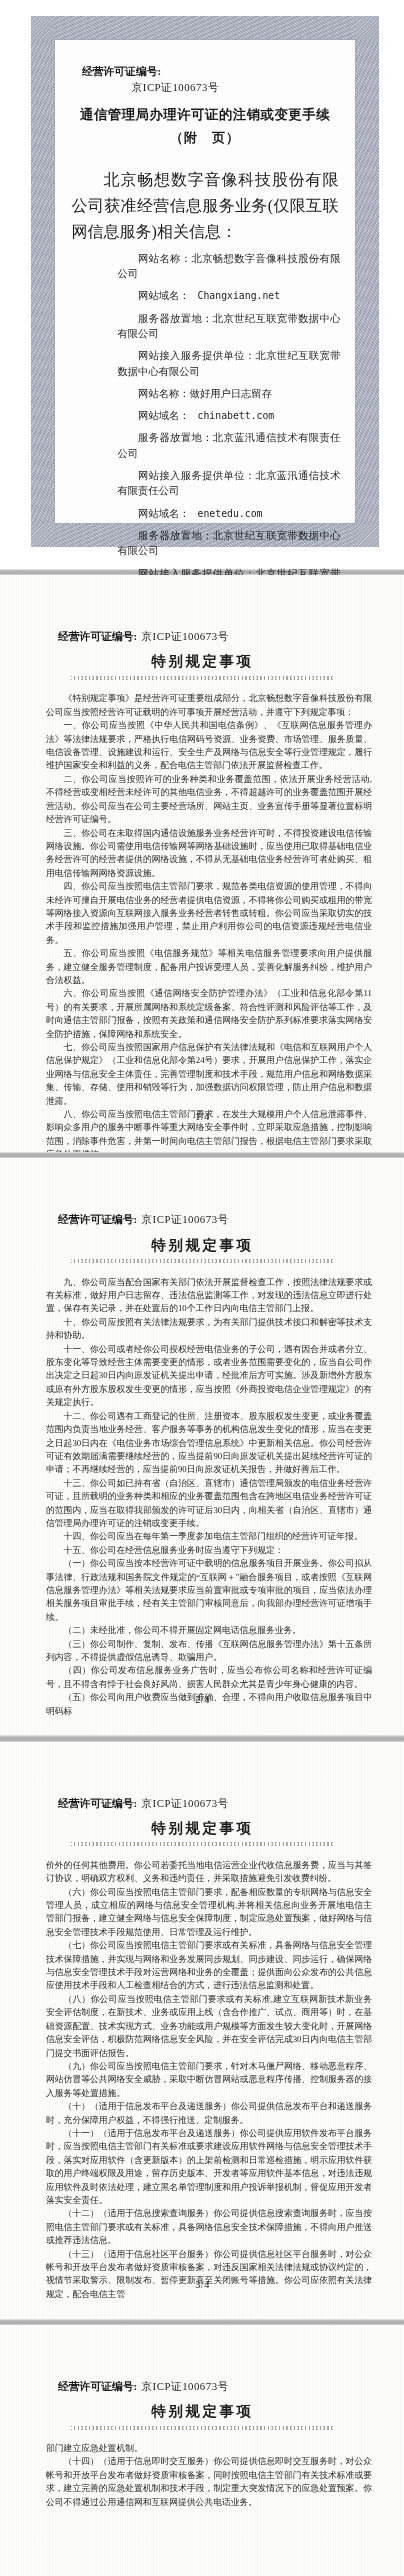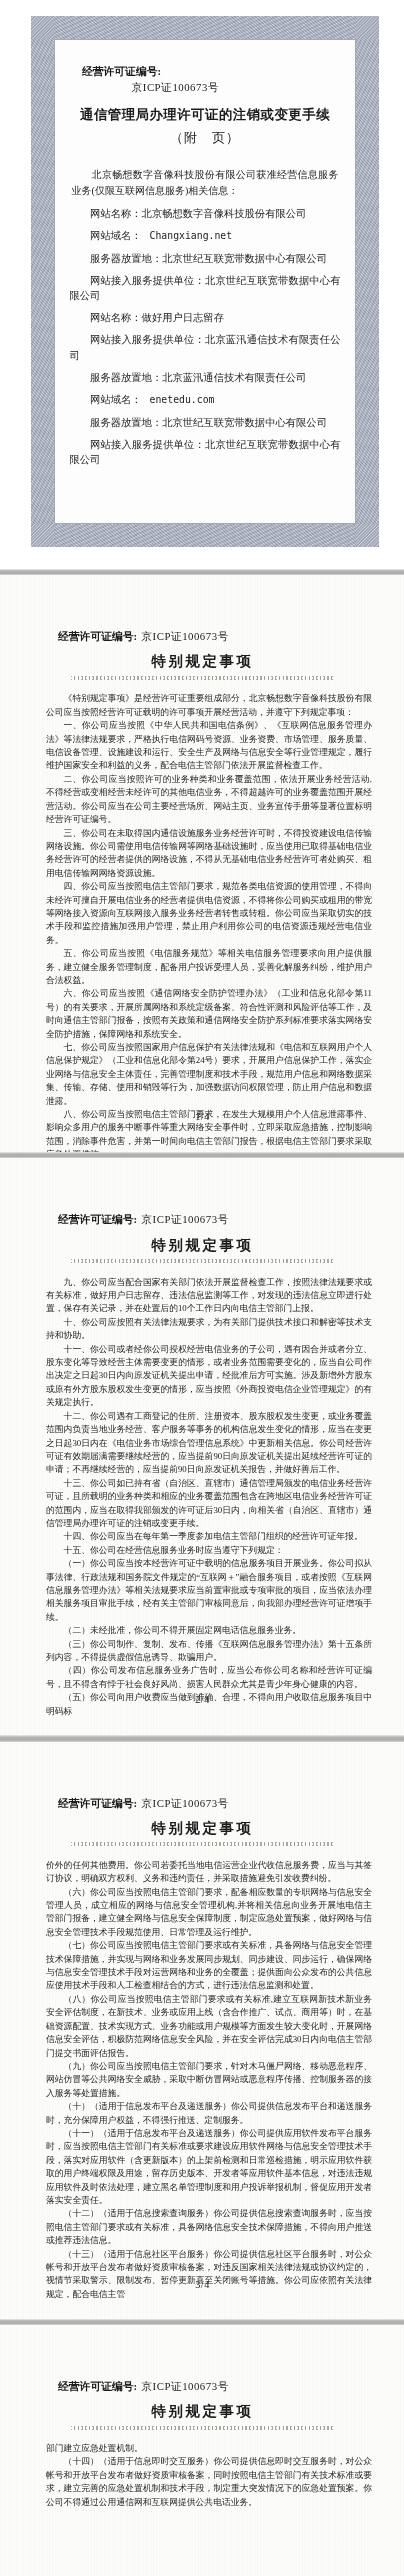--- a/index.html
+++ b/index.html
@@ -63,23 +63,23 @@
     background:#fdfdfe;
   }
   .cert-content {
     height:100%; box-sizing:border-box;
     box-shadow:inset 0 0 0 1px #a3a9b6;
     padding:13.4px 15.5px 10.3px 15.5px;
   }
   .cert-license-label { margin:13.4px 0 0 12.4px; font-size:10.8px; font-weight:bold; }
   .cert-license-num   { margin:2.1px 0 0 62px; font-size:10.8px; letter-spacing:0.5px; }
   .cert-title    { margin:10.3px 0 0 0; text-align:center; font-size:13.4px; font-weight:bold; letter-spacing:0.5px; }
-  .cert-subtitle { margin:5.2px 0 0 0; text-align:center; font-size:13px; font-weight:normal; letter-spacing:1px; }
-  .cert-intro    { margin:20.6px 2.1px 0 2.1px; font-size:10px; line-height:1.6; text-indent:2em; text-align:justify; }
-  .cert-entries  { margin-top:4.1px; }
+  .cert-subtitle { margin:5.2px 0 0 0; text-align:center; font-size:13px; font-weight:bold; letter-spacing:1px; }
+  .cert-intro    { margin:20.6px 2.1px 0 2.1px; font-size:16px; line-height:1.6; text-indent:2em; text-align:justify; }
+  .cert-entries  { margin-top:4.1px;margin-left:48px; }
   .cert-entries p { margin:6.7px 0 0 0; font-size:10.3px; line-height:1.5; text-indent:2em; text-align:justify; }
   .mono { font-family:"DejaVu Sans Mono","Liberation Mono",monospace; font-size:9.8px;padding-left:8px; }
 </style>
 </head>
 <body>
 
 <div id="doc">
 
   <div class="cert-wrap">
     <div class="cert-frame">
@@ -88,22 +88,23 @@
         <div class="cert-license-num">京ICP证100673号</div>
         <div class="cert-title">通信管理局办理许可证的注销或变更手续</div>
         <div class="cert-subtitle">（附　页）</div>
         <p class="cert-intro">北京畅想数字音像科技股份有限公司获准经营信息服务业务(仅限互联网信息服务)相关信息：</p>
         <div class="cert-entries">
           <p><span>网站名称：</span><span>北京畅想数字音像科技股份有限公司</span></p>
           <p><span>网站域名：</span><span class="mono">Changxiang.net</span></p>
           <p><span>服务器放置地：</span><span>北京世纪互联宽带数据中心有限公司</span></p>
           <p><span>网站接入服务提供单位：</span><span>北京世纪互联宽带数据中心有限公司</span></p>
           <p><span>网站名称：</span><span>做好用户日志留存</span></p>
+          <p><span>网站域名：</span><span class="mono">chinabett.com</span></p>
+          <p><span>服务器放置地：</span><span>北京蓝汛通信技术有限责任公司</span></p>
           <p><span>网站接入服务提供单位：</span><span>北京蓝汛通信技术有限责任公司</span></p>
-          <p><span>服务器放置地：</span><span>北京蓝汛通信技术有限责任公司</span></p>
           <p><span>网站域名：</span><span class="mono">enetedu.com</span></p>
           <p><span>服务器放置地：</span><span>北京世纪互联宽带数据中心有限公司</span></p>
           <p><span>网站接入服务提供单位：</span><span>北京世纪互联宽带数据中心有限公司</span></p>
         </div>
       </div>
     </div>
   </div>
 
   <div class="separator"></div>
 

